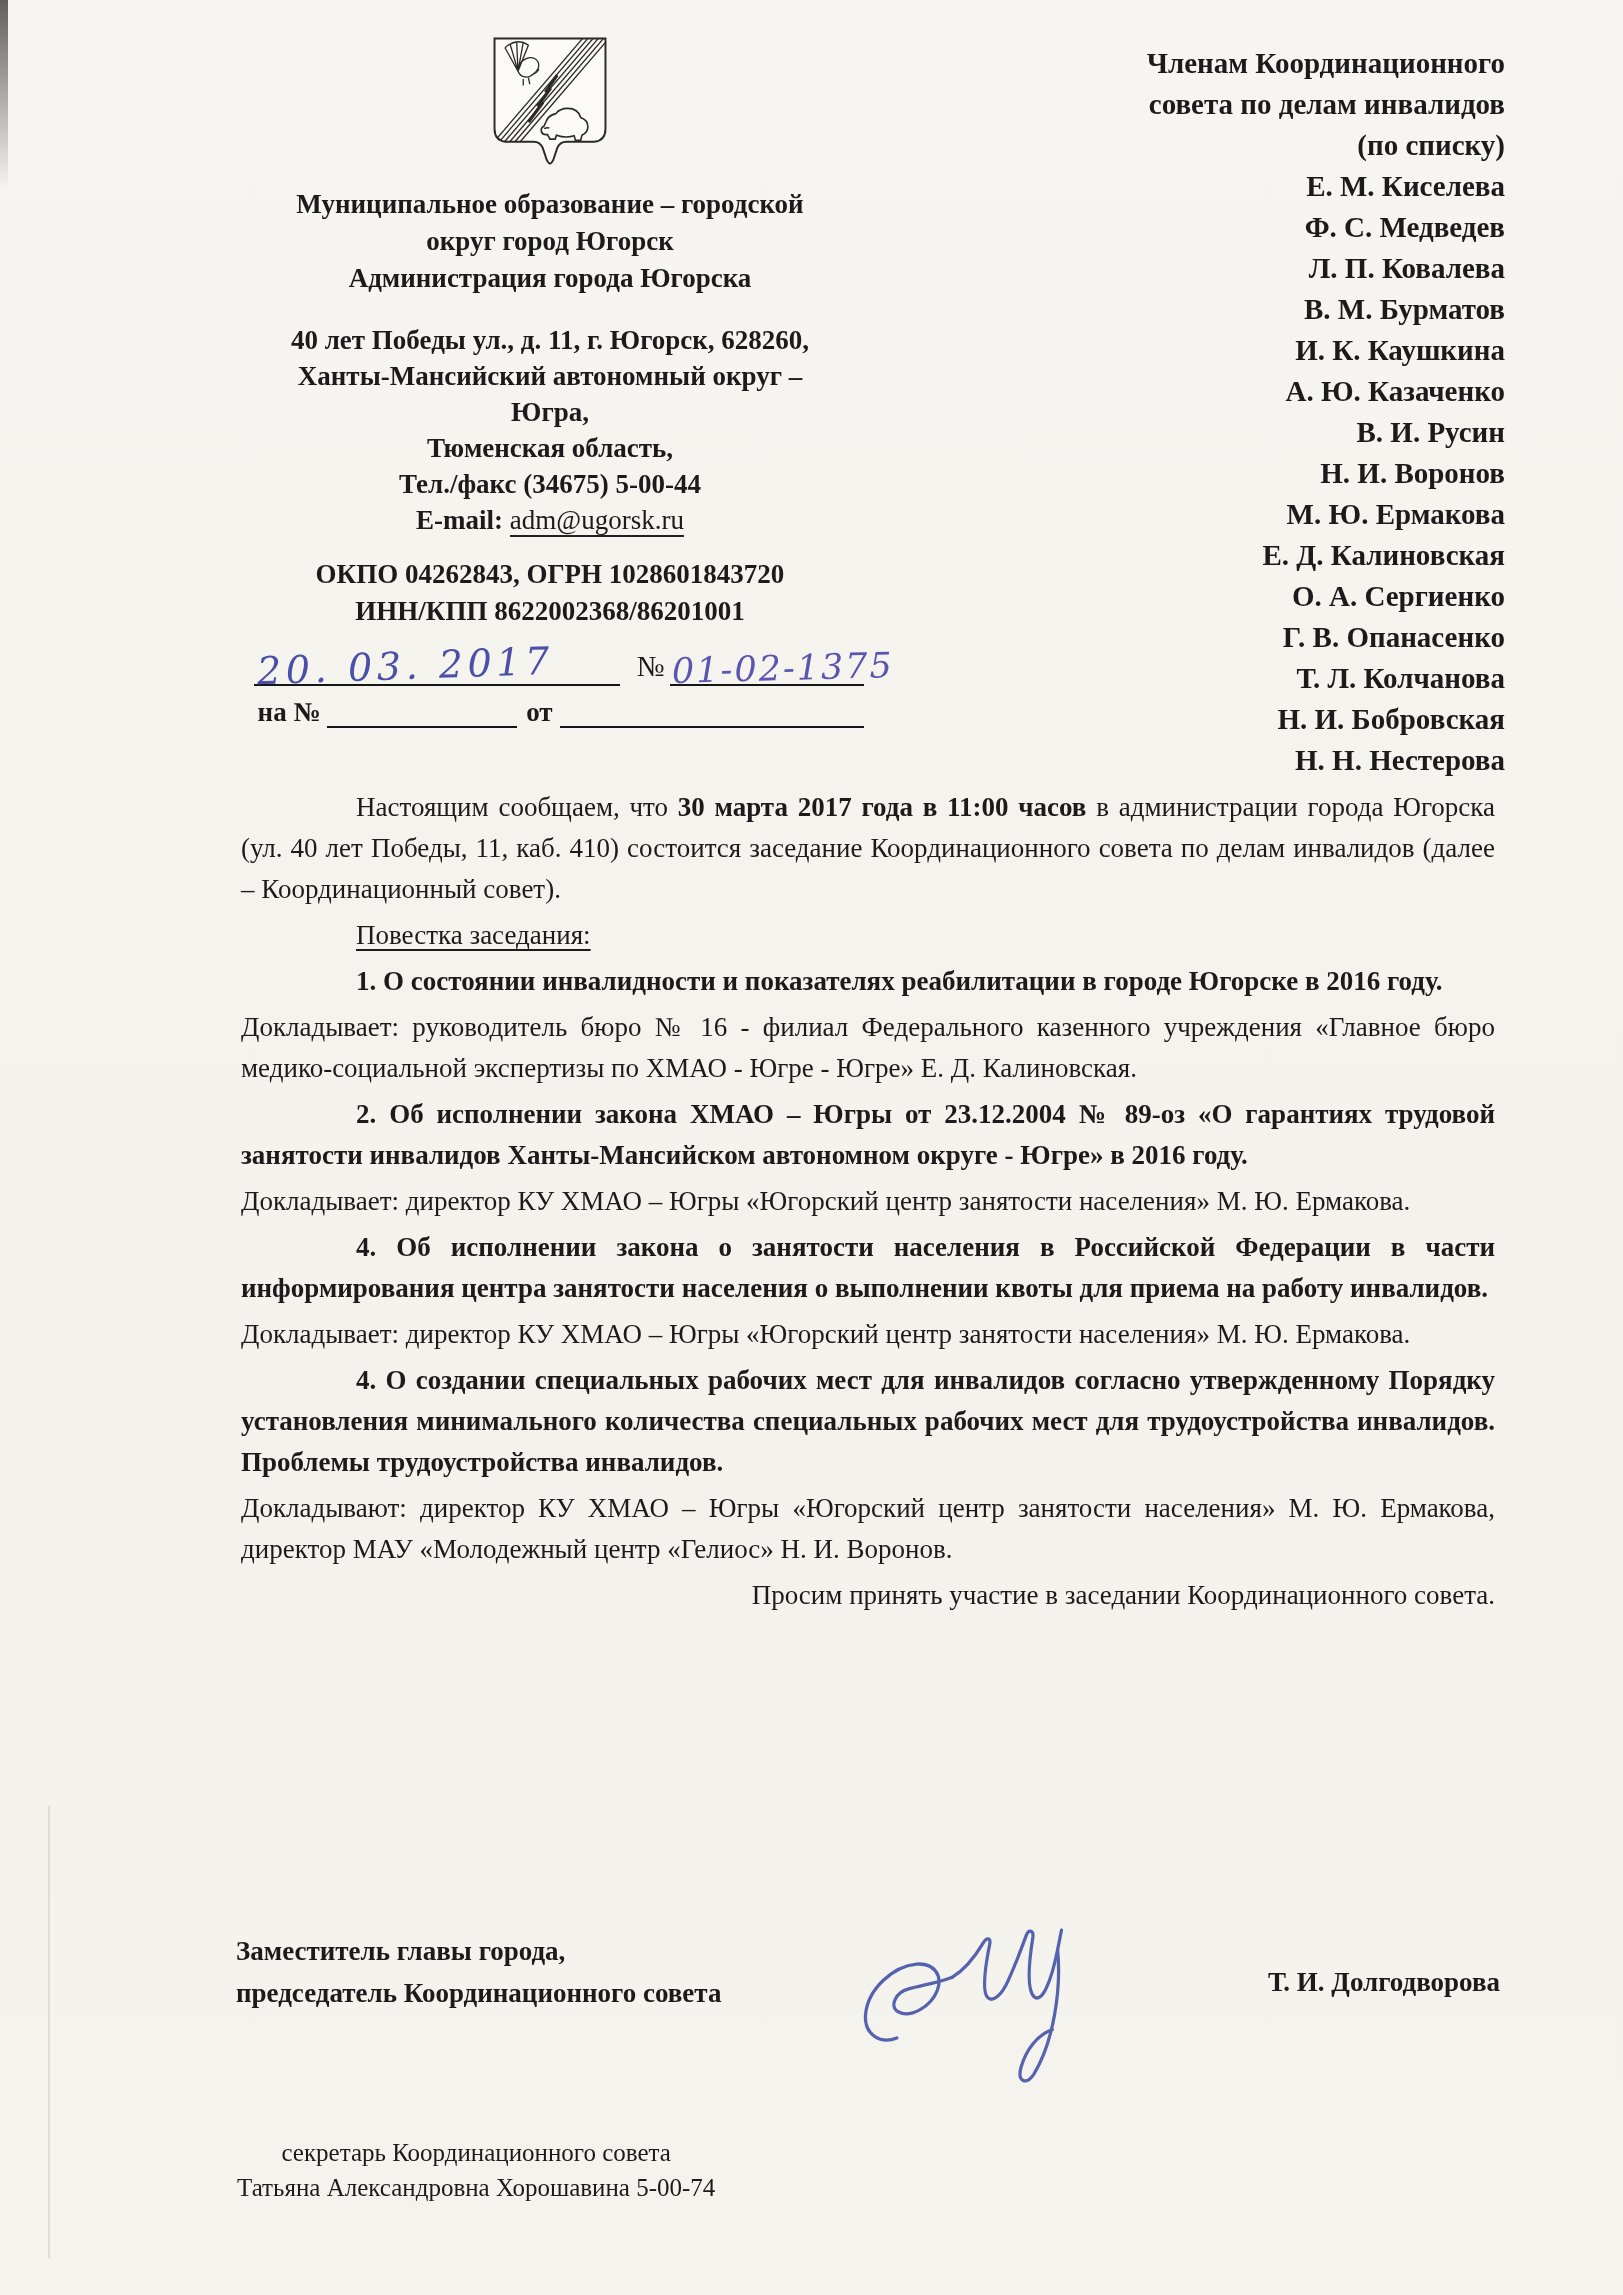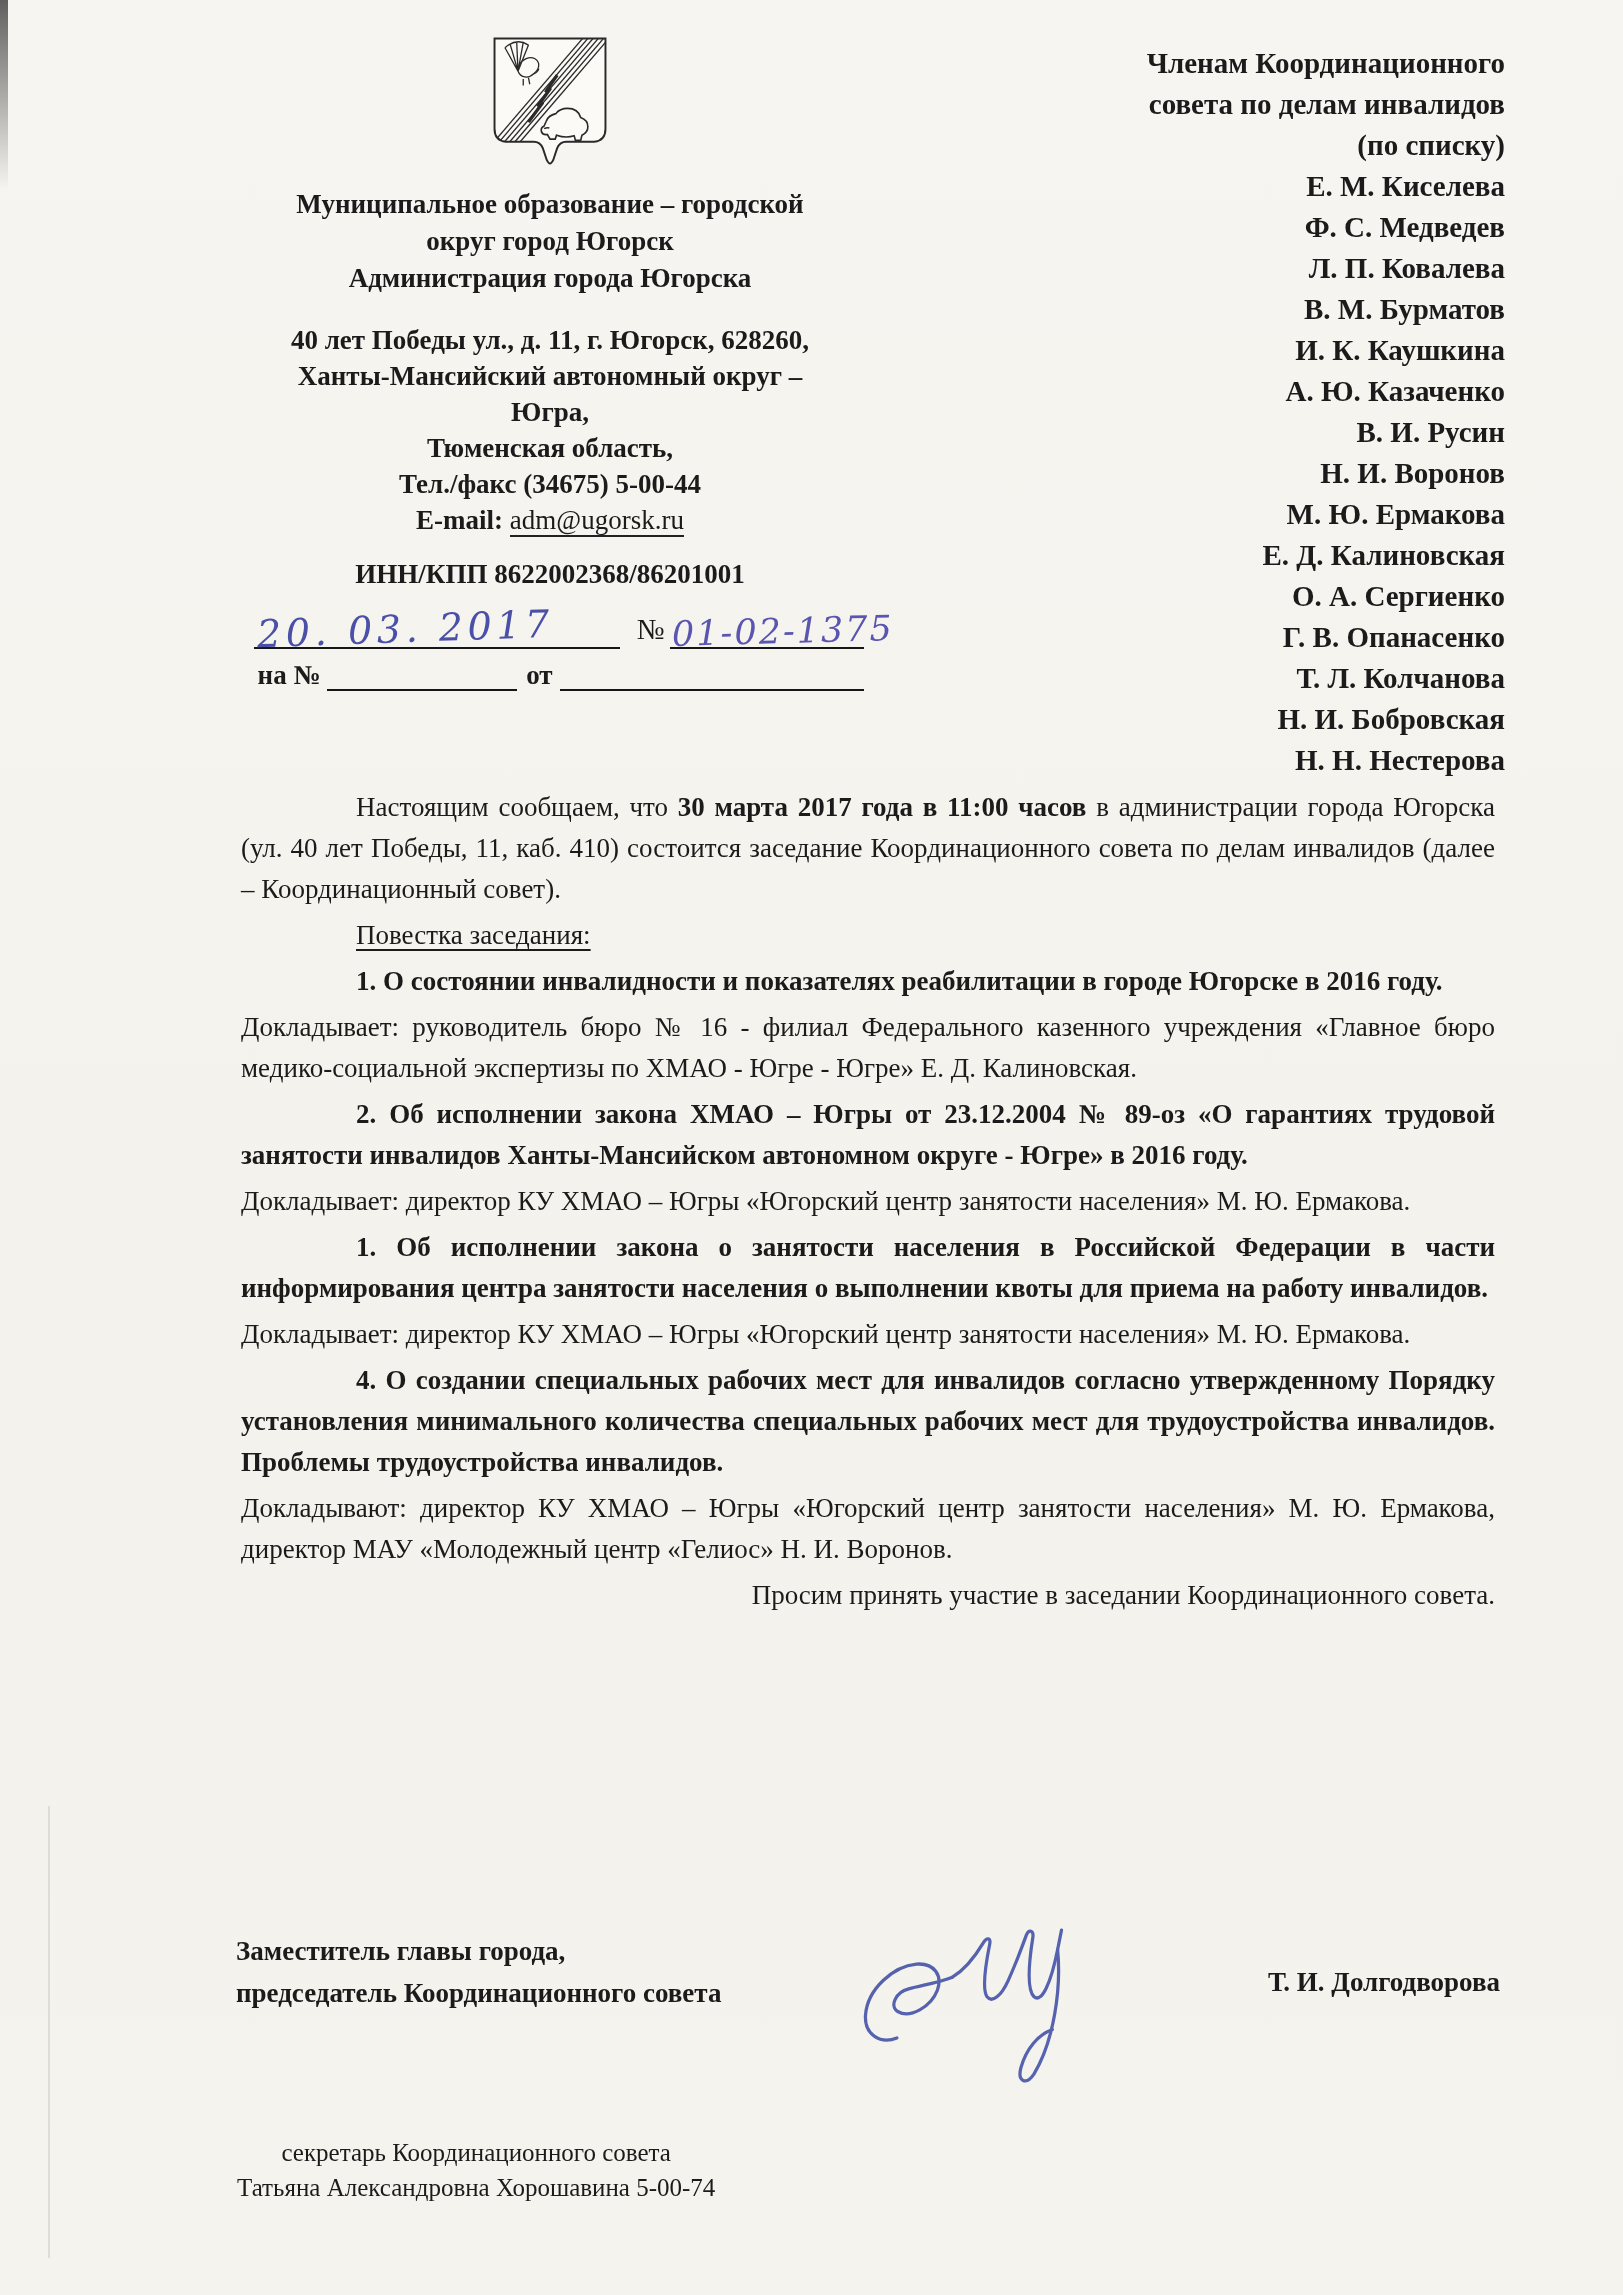--- a/index.html
+++ b/index.html
@@ -107,20 +107,21 @@
       <div class="addr-line">Тюменская область,</div>
       <div class="addr-line">Тел./факс (34675) 5-00-44</div>
       <div class="email-line">
         <span class="email-label">E-mail:</span>
         <span> </span>
         <span class="email-link">adm@ugorsk.ru</span>
       </div>
     </div>
 
     <div class="okpo">
+      <div>ОКПО 04262843, ОГРН 1028601843720</div>
       <div>ИНН/КПП 8622002368/86201001</div>
     </div>
 
     <div class="req1">
       <span class="fill-line date-line">
         <span class="hw hw-date">20. 03. 2017</span>
       </span>
       <span class="no-sign">№</span>
       <span class="fill-line num-line">
         <span class="hw hw-num">01-02-1375</span>
@@ -160,21 +161,21 @@
     <p class="ind"><span>Настоящим сообщаем, что </span><span class="bold">30 марта 2017 года в 11:00 часов</span><span>  в администрации города Югорска (ул. 40 лет Победы, 11, каб. 410) состоится  заседание Координационного совета по делам  инвалидов (далее – Координационный совет).</span></p>
 
     <p class="ind"><span class="u-head">Повестка заседания:</span></p>
 
     <p class="ind bold">1. О состоянии инвалидности и показателях  реабилитации в городе Югорске в 2016 году.</p>
     <p>Докладывает: руководитель бюро № 16 - филиал Федерального казенного учреждения «Главное бюро медико-социальной экспертизы по ХМАО - Югре - Югре» Е. Д. Калиновская.</p>
 
     <p class="ind bold">2. Об исполнении закона ХМАО – Югры от 23.12.2004 № 89-оз «О гарантиях трудовой занятости инвалидов Ханты-Мансийском автономном округе - Югре» в 2016 году.</p>
     <p>Докладывает: директор КУ ХМАО – Югры «Югорский центр занятости населения» М. Ю. Ермакова.</p>
 
-    <p class="ind bold">1. Об исполнении закона о занятости населения в Российской Федерации в части информирования центра занятости населения о выполнении квоты для приема на работу инвалидов.</p>
+    <p class="ind bold">4. Об исполнении закона о занятости населения в Российской Федерации в части информирования центра занятости населения о выполнении квоты для приема на работу инвалидов.</p>
     <p>Докладывает: директор КУ ХМАО – Югры «Югорский центр занятости населения» М. Ю. Ермакова.</p>
 
     <p class="ind bold">4. О создании специальных рабочих мест для инвалидов согласно утвержденному Порядку установления минимального количества специальных рабочих мест для трудоустройства инвалидов. Проблемы трудоустройства инвалидов.</p>
     <p>Докладывают: директор КУ ХМАО – Югры «Югорский центр занятости населения» М. Ю. Ермакова, директор МАУ «Молодежный центр  «Гелиос» Н. И. Воронов.</p>
 
     <p class="closing">Просим принять участие в заседании Координационного совета.</p>
   </div>
 
   <div class="sig">
     <div class="sig-left">

